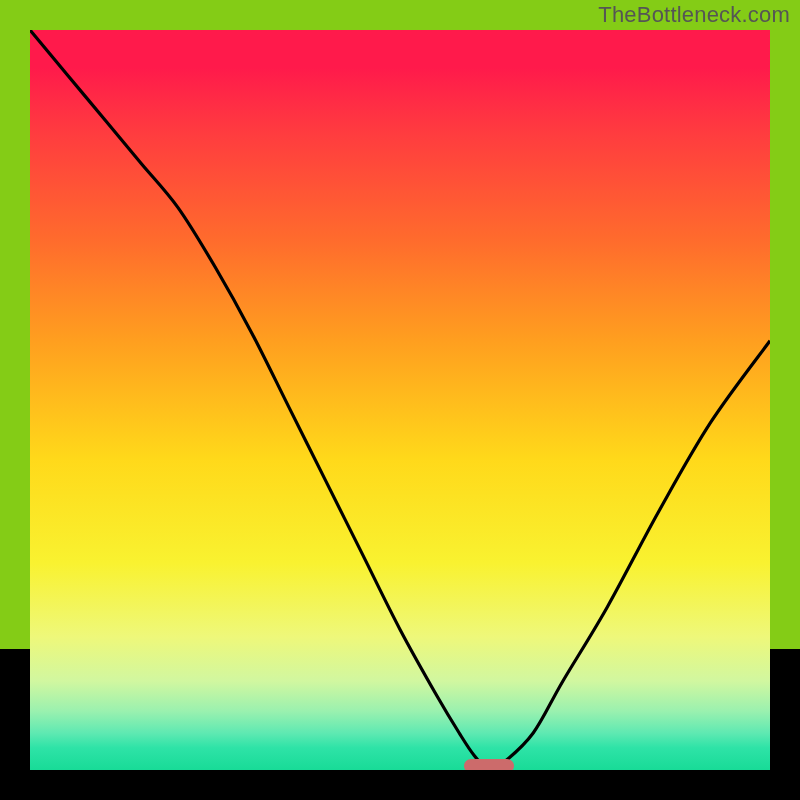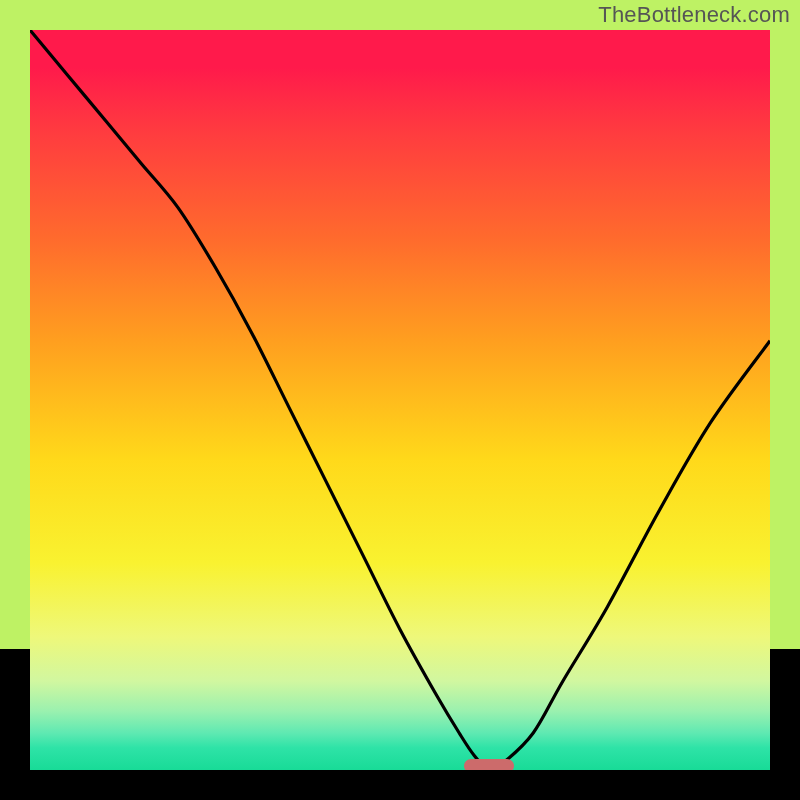--- a/index.html
+++ b/index.html
@@ -8,21 +8,21 @@
     width: 800px;
     height: 800px;
     background: #000;
     overflow: hidden;
     font-family: Arial, Helvetica, sans-serif;
   }
   .frame {
     position: relative;
     width: 800px;
     height: 649px;
-    background: #bef264;
+    background: #84cc16;
   }
   .attribution {
     position: absolute;
     top: 2px;
     right: 10px;
     color: #555;
     font-size: 22px;
     font-weight: 500;
     letter-spacing: 0.2px;
     z-index: 20;

